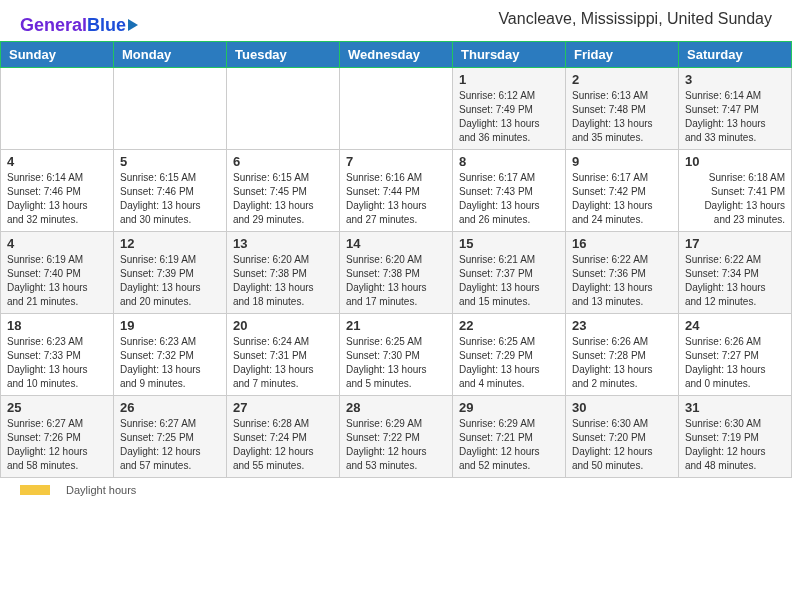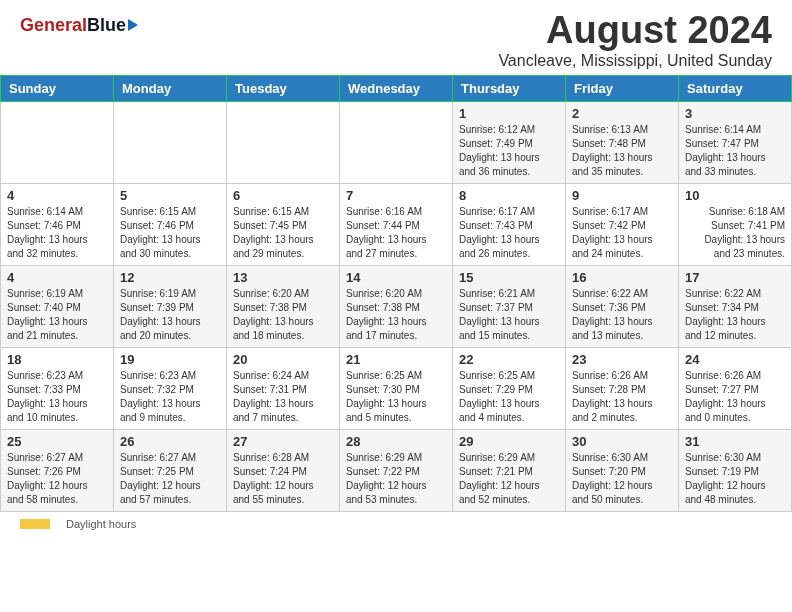--- a/index.html
+++ b/index.html
@@ -22,26 +22,26 @@
       align-items: flex-start;
       padding-top: 5px;
     }
     .logo-text {
       display: flex;
       align-items: center;
     }
     .logo-general {
       font-size: 18px;
       font-weight: bold;
-      color: #b91c1c;
+      color: #6d28d9;
     }
     .logo-blue {
       font-size: 18px;
       font-weight: bold;
-      color: #0f172a;
+      color: #1d4ed8;
     }
     .logo-arrow {
       width: 0;
       height: 0;
       border-left: 10px solid #1a6fb5;
       border-top: 6px solid transparent;
       border-bottom: 6px solid transparent;
       margin-left: 2px;
       margin-top: -2px;
     }
@@ -125,21 +125,20 @@
 
 <div class="header">
   <div class="logo">
     <div class="logo-text">
       <span class="logo-general">General</span>
       <span class="logo-blue">Blue</span>
       <div class="logo-arrow"></div>
     </div>
   </div>
   <div class="title-block">
-    <div class="main-title">August 2024</div>
     <div class="subtitle">Vancleave, Mississippi, United Sunday</div>
   </div>
 </div>
 
 <table class="calendar">
   <thead>
     <tr>
     <th>Sunday</th>
         <th>Monday</th>
         <th>Tuesday</th>

